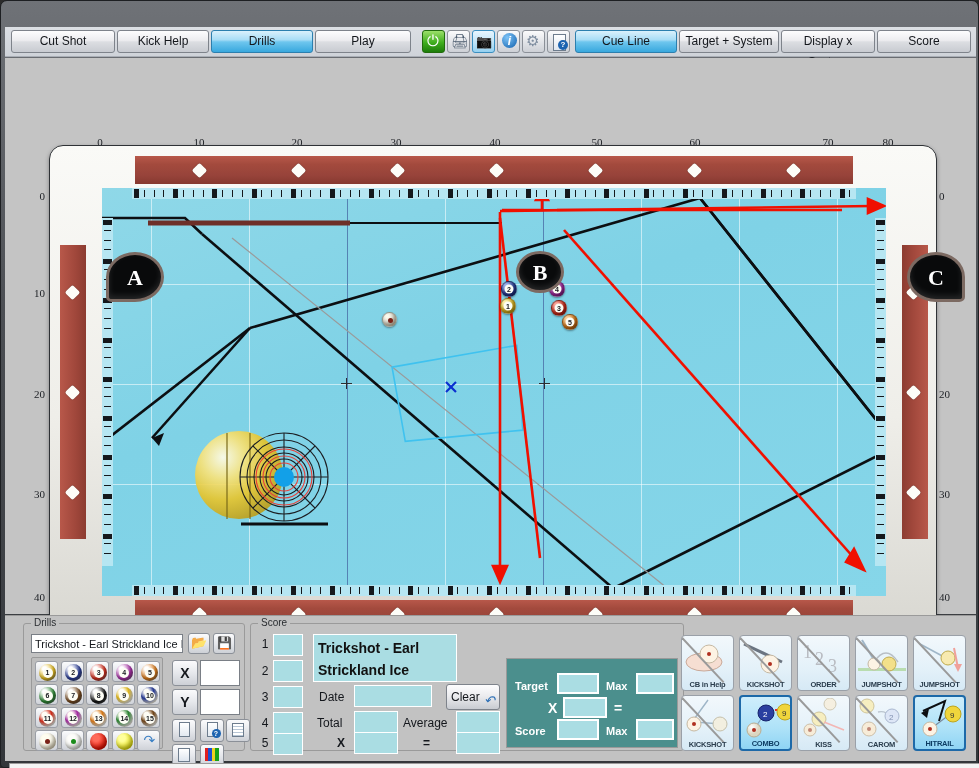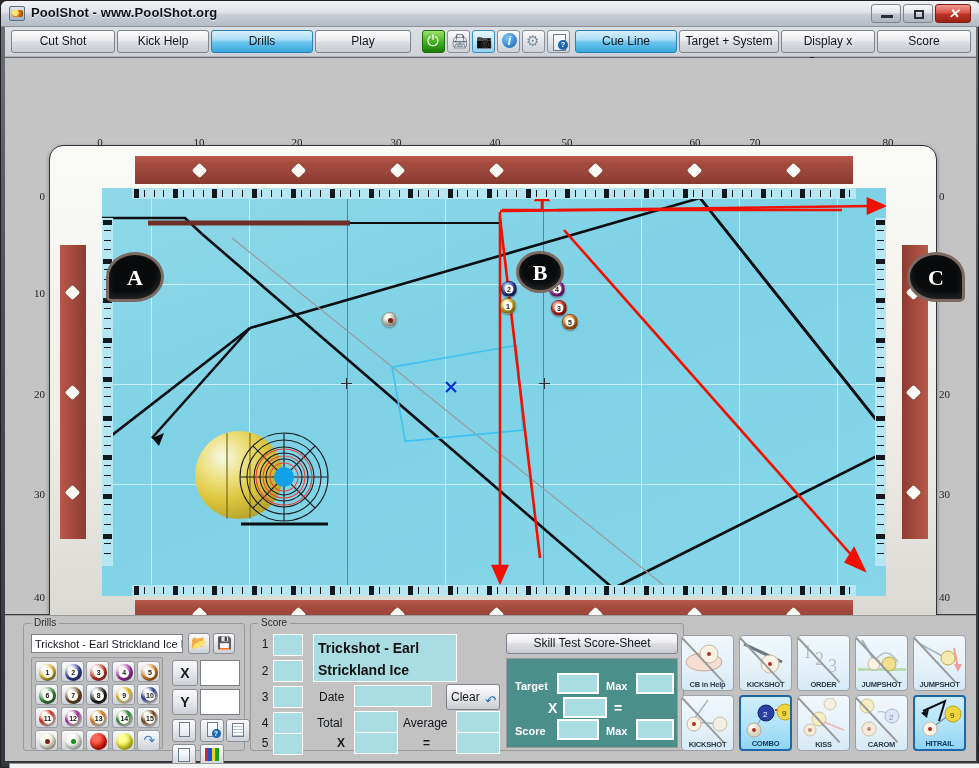--- a/index.html
+++ b/index.html
@@ -325,33 +325,20 @@
   #statusbar {
     position:absolute; left:4px; top:736px; width:971px; height:26px;
     background:#f4f4f4; border:1px solid #9a9a9a;
   }
 </style>
 </head>
 <body>
 
 <div id="window">
 
-  <div id="titlebar">
-    <div id="titleicon"></div>
-    <div id="titletext">PoolShot - www.PoolShot.org</div>
-    <div class="wbtn" id="w-min">
-        <i></i>
-      </div>
-    <div class="wbtn" id="w-max">
-        <i></i>
-      </div>
-    <div class="wbtn" id="w-close">
-        <i></i>
-      </div>
-  </div>
 
   <div id="client">
 
     <div id="toolbar">
       <div class="tbtn" id="tb-cut">Cut Shot</div>
       <div class="tbtn" id="tb-kick">Kick Help</div>
       <div class="tbtn active" id="tb-drills">Drills</div>
       <div class="tbtn" id="tb-play">Play</div>
 
       <div class="ibtn" id="ib-power"></div>
@@ -367,23 +354,23 @@
       <div class="tbtn" id="tb-help">Score</div>
     </div>
 
     <div id="tablepanel">
 
       <div class="rulnum h" style="left:85px">0</div>
       <div class="rulnum h" style="left:184px">10</div>
       <div class="rulnum h" style="left:282px">20</div>
       <div class="rulnum h" style="left:381px">30</div>
       <div class="rulnum h" style="left:480px">40</div>
-      <div class="rulnum h" style="left:552px">50</div>
+      <div class="rulnum h" style="left:582px">50</div>
       <div class="rulnum h" style="left:680px">60</div>
-      <div class="rulnum h" style="left:740px">70</div>
+      <div class="rulnum h" style="left:813px">70</div>
       <div class="rulnum h" style="left:873px">80</div>
 
       <div class="rulnum vL" style="top:132px">0</div>
       <div class="rulnum vL" style="top:229px">10</div>
       <div class="rulnum vL" style="top:330px">20</div>
       <div class="rulnum vL" style="top:430px">30</div>
       <div class="rulnum vL" style="top:533px">40</div>
 
       <div class="rulnum vR" style="top:132px">0</div>
       <div class="rulnum vR" style="top:229px">10</div>
@@ -923,21 +910,20 @@
         <div class="slab" style="left:66px; top:92px">Total</div>
         <div class="sbox" style="left:103px; top:87px; width:44px; height:22px"></div>
         <div class="slab" style="left:152px; top:92px">Average</div>
         <div class="sbox" style="left:205px; top:87px; width:44px; height:22px"></div>
 
         <div class="slab" style="left:86px; top:112px; font-weight:bold">X</div>
         <div class="sbox" style="left:103px; top:108px; width:44px; height:22px"></div>
         <div class="slab" style="left:172px; top:112px; font-weight:bold">=</div>
         <div class="sbox" style="left:205px; top:108px; width:44px; height:22px"></div>
 
-        <div id="skillbtn">Skill Test Score-Sheet</div>
         <div id="skillpanel">
           <div class="sklab" style="left:8px; top:21px">Target</div>
           <div class="skbox" style="left:50px; top:14px; width:42px; height:21px"></div>
           <div class="sklab" style="left:99px; top:21px">Max</div>
           <div class="skbox" style="left:129px; top:14px; width:38px; height:21px"></div>
 
           <div class="sklab" style="left:41px; top:41px; font-size:14px">X</div>
           <div class="skbox" style="left:56px; top:38px; width:44px; height:21px"></div>
           <div class="sklab" style="left:107px; top:41px; font-size:14px">=</div>
 

